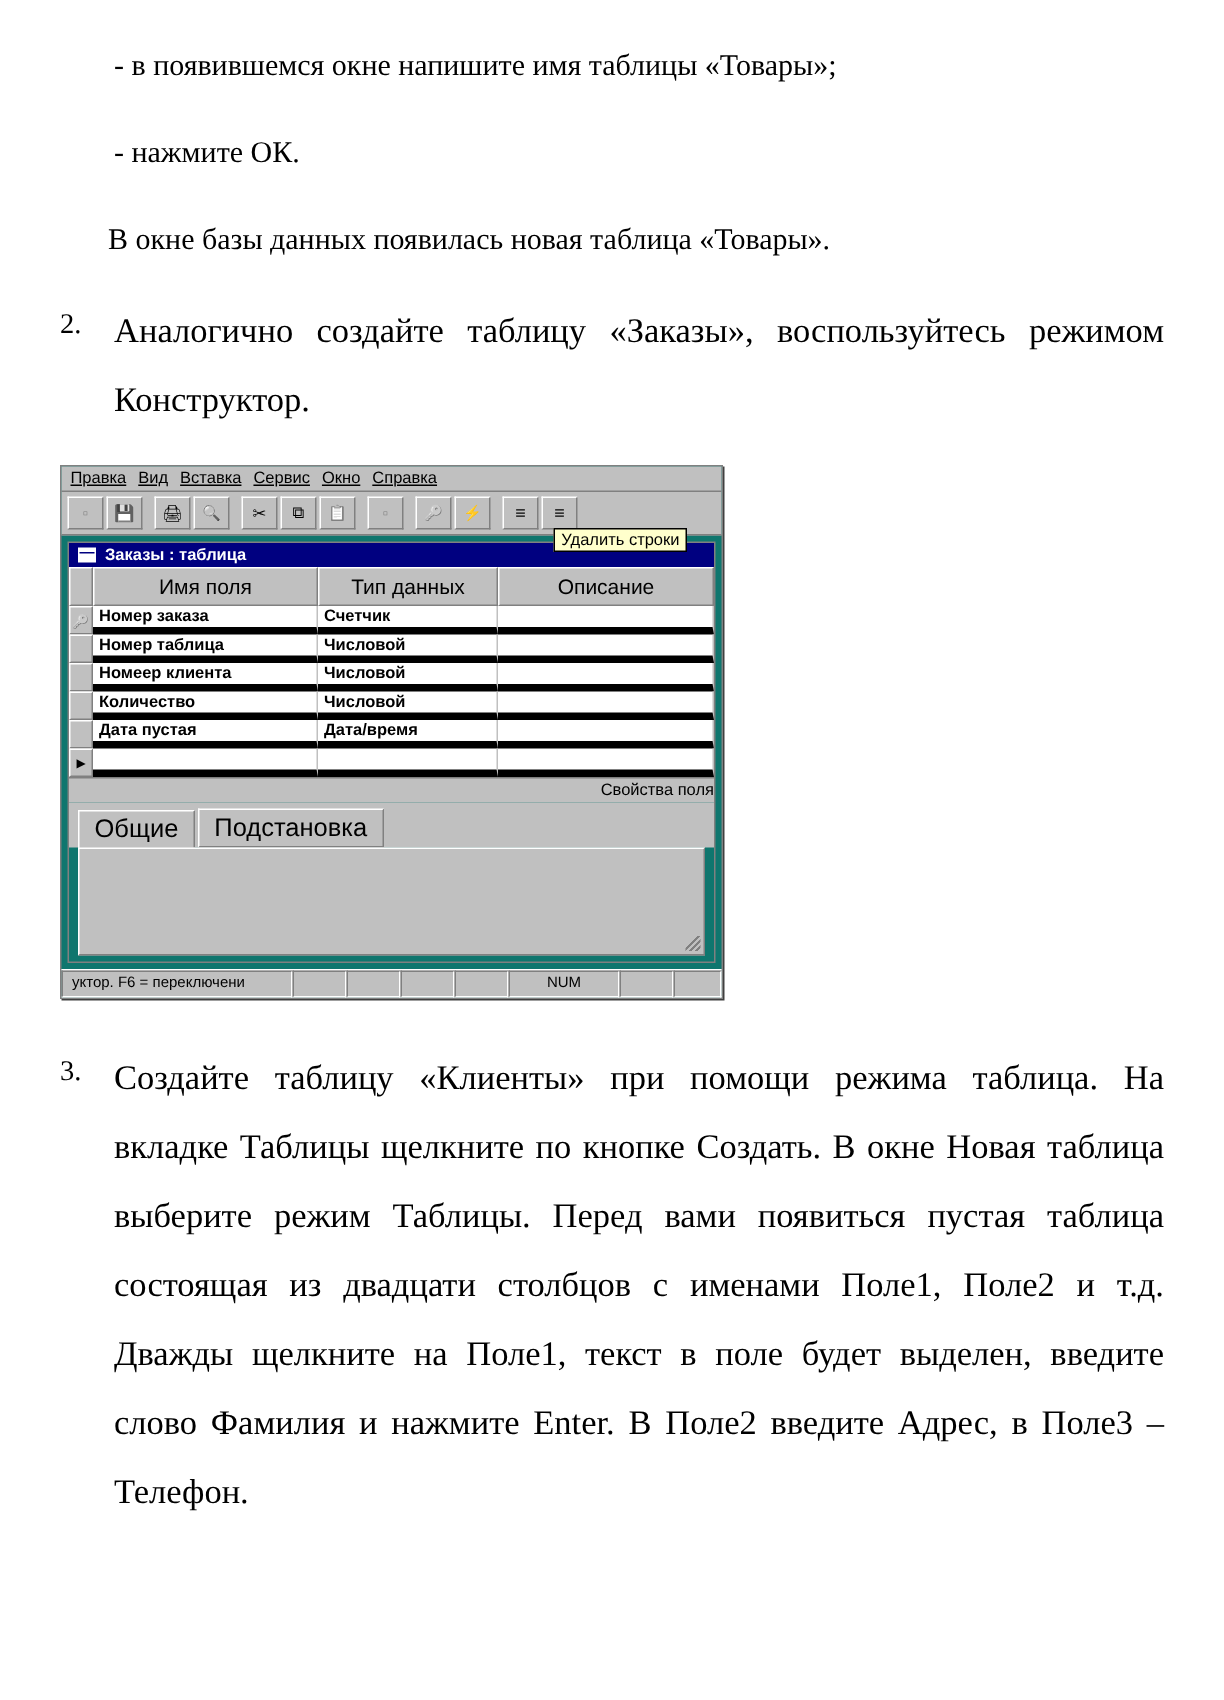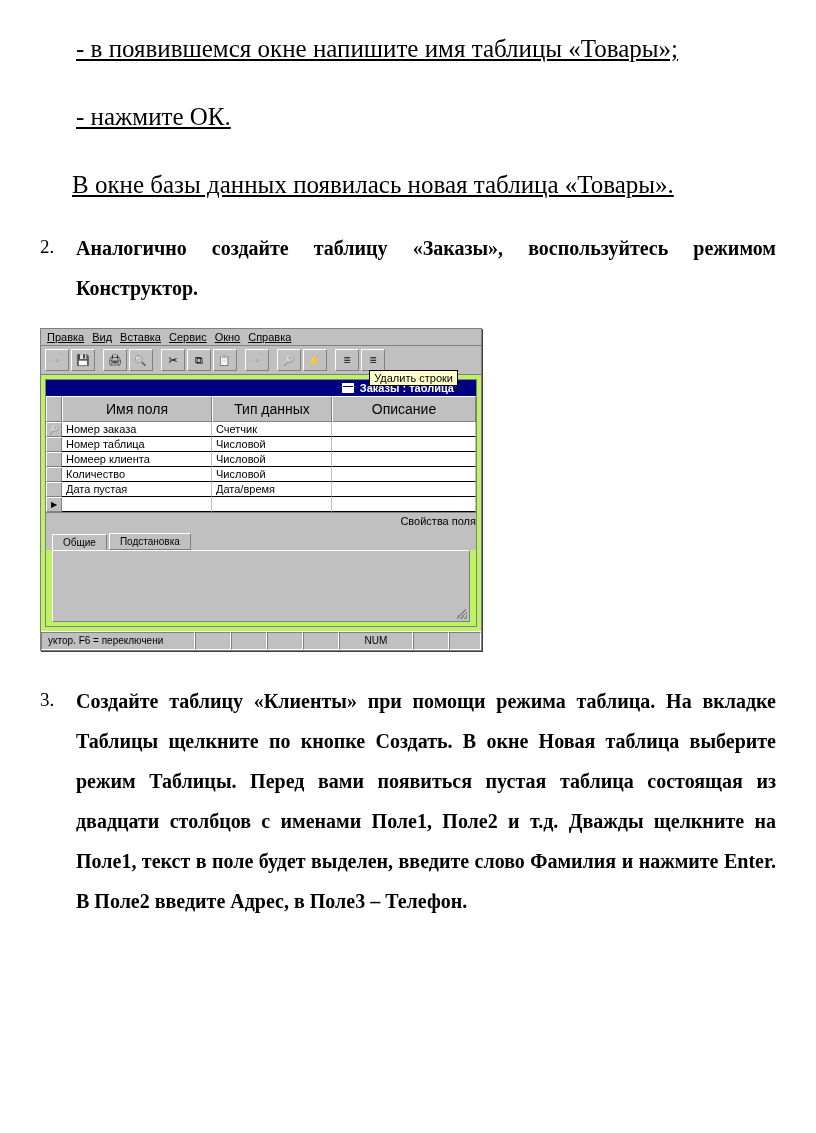--- a/index.html
+++ b/index.html
@@ -9,24 +9,23 @@
     font-family: "Times New Roman", serif;
     color: #000;
     width: 816px;
   }
   .page {
     padding: 24px 40px 40px 40px;
     box-sizing: border-box;
     width: 816px;
   }
   .para {
-    font-size: 25px;
+    font-size: 20px;
     line-height: 2;
     margin: 0 0 18px 0;
-    text-decoration: underline;
   }
   .justify { text-align: justify; }
   .bullet {
     margin-left: 56px;
     text-indent: -20px;
   }
   .indent-first {
     text-indent: 32px;
   }
   .numbered {
@@ -34,34 +33,33 @@
     display: flex;
     gap: 8px;
   }
   .numbered .num {
     flex: 0 0 28px;
     font-size: 19px;
     line-height: 2;
   }
   .numbered .body {
     flex: 1;
-    font-size: 20px;
+    font-size: 23px;
     line-height: 2;
     text-align: justify;
-    font-weight: bold;
   }
 
   
   .access-window {
     width: 440px;
     margin: 20px 0 12px 0;
     font-family: Tahoma, "MS Sans Serif", Arial, sans-serif;
     font-size: 11px;
     color: #000;
-    background: #bef264;
+    background: #0f766e;
     border: 1px solid #808080;
     box-shadow: 1px 1px 0 #404040;
     user-select: none;
   }
   .menubar {
     display: flex;
     gap: 8px;
     padding: 2px 6px;
     background: #c0c0c0;
     border-bottom: 1px solid #808080;
@@ -106,27 +104,26 @@
     z-index: 5;
   }
 
   .inner-window {
     margin: 4px;
     border: 1px solid #808080;
   }
   .titlebar {
     background: #000080;
     color: #fff;
-    padding: 2px 22px;
+    padding: 2px 6px;
     display: flex;
     align-items: center;
     gap: 6px;
     font-weight: bold;
     font-size: 11px;
-    justify-content: flex-end;
   }
   .titlebar .ticon {
     width: 12px;
     height: 10px;
     background: #fff;
     display: inline-block;
     position: relative;
   }
   .titlebar .ticon::after {
     content: "";
@@ -146,27 +143,28 @@
     background: #c0c0c0;
     border: 1px solid #fff;
     border-right-color: #808080;
     border-bottom-color: #808080;
     text-align: center;
     padding: 4px 0;
     font-size: 14px;
   }
   .grid-row .cell {
     border-right: 1px solid #c0c0c0;
-    border-bottom: 1px solid #000000;
+    border-bottom: 5px solid #000000;
     padding: 0 4px;
     font-size: 11px;
     height: 14px;
     line-height: 14px;
     overflow: hidden;
     white-space: nowrap;
+    font-weight: bold;
   }
   .rowhead {
     background: #c0c0c0;
     border: 1px solid #fff;
     border-right-color: #808080;
     border-bottom-color: #808080;
     display: flex;
     align-items: center;
     justify-content: center;
     font-size: 9px;
@@ -193,21 +191,21 @@
     background: #c0c0c0;
     padding: 4px 6px 0 6px;
     display: flex;
     gap: 0;
   }
   .tab {
     padding: 2px 10px;
     border: 1px solid #808080;
     border-bottom: none;
     background: #c0c0c0;
-    font-size: 10px;
+    font-size: 17px;
     margin-right: 2px;
   }
   .tab.active {
     background: #c0c0c0;
     border-top-color: #fff;
     border-left-color: #fff;
     position: relative;
     top: 1px;
   }
   .tab.inactive {

